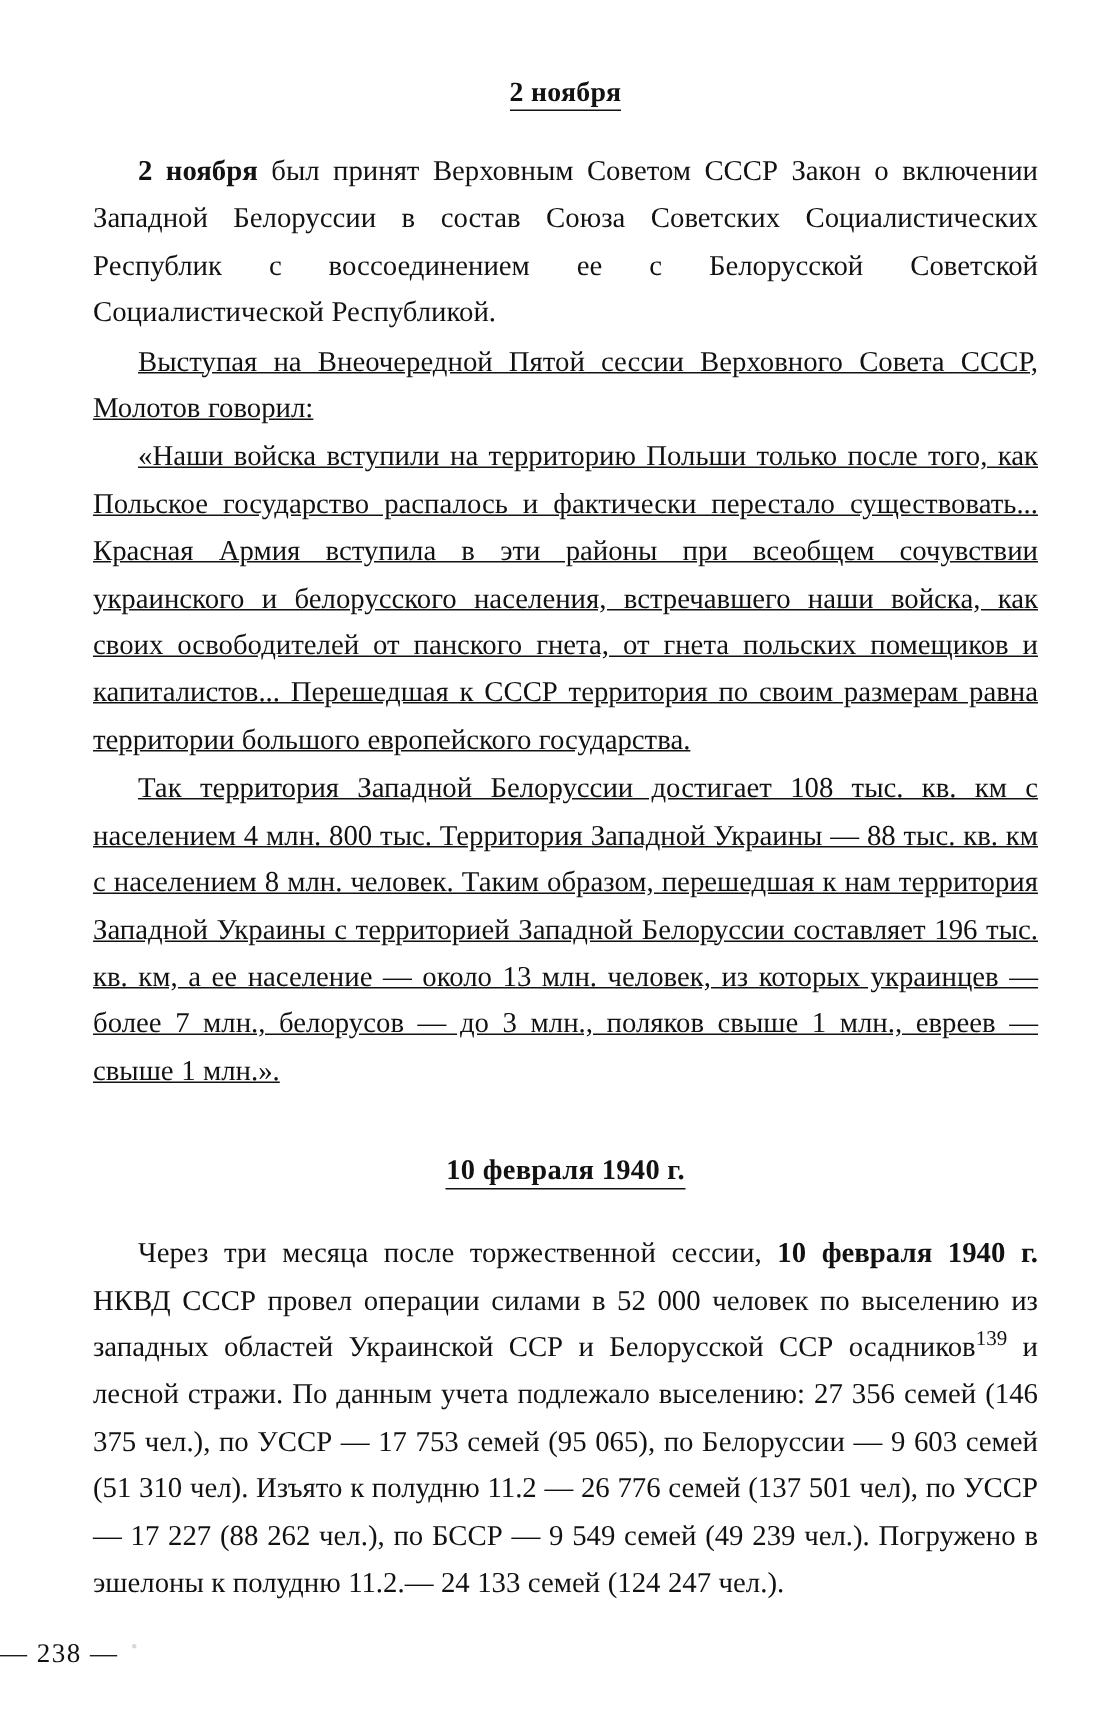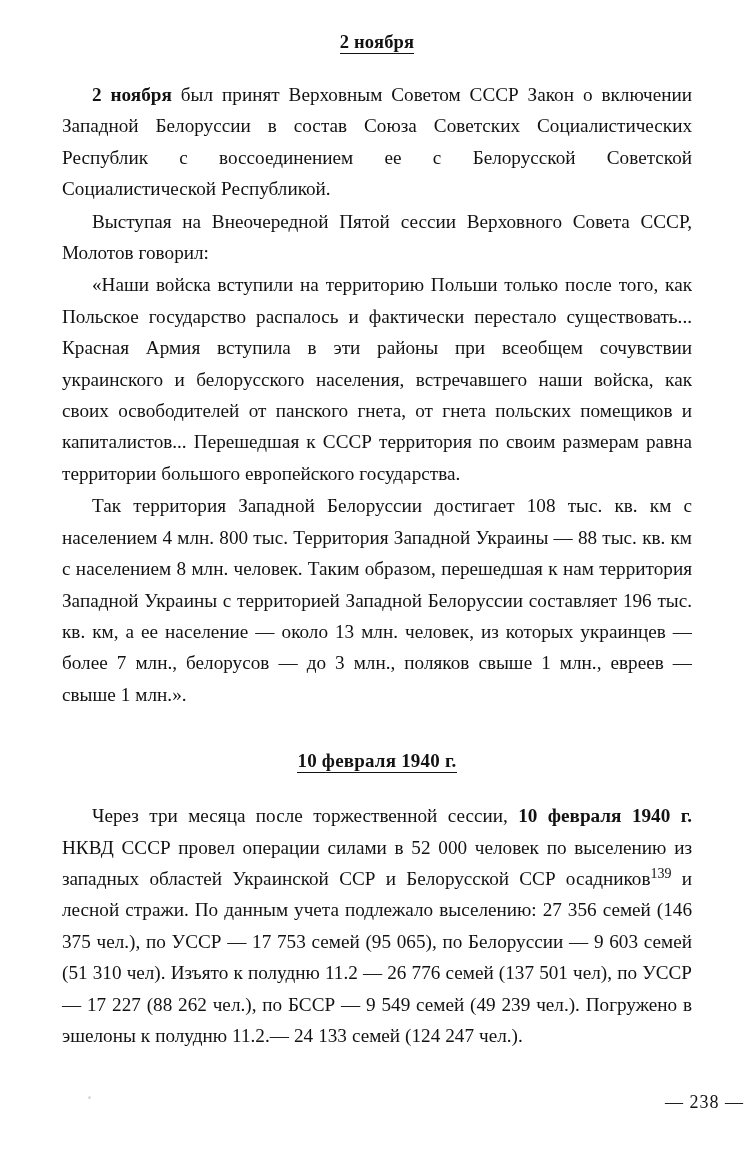--- a/index.html
+++ b/index.html
@@ -12,21 +12,21 @@
     height: 1151px;
     font-family: "Liberation Serif", "DejaVu Serif", serif;
     color: #121212;
     position: relative;
     overflow: hidden;
   }
   .page {
     width: 744px;
     height: 1151px;
     box-sizing: border-box;
-    padding: 20px 52px 20px 62px;
+    padding: 40px 52px 20px 62px;
     position: relative;
   }
   .heading {
     text-align: center;
     font-weight: bold;
     font-size: 18.5px;
     letter-spacing: 0.2px;
     margin: 0;
   }
   .heading span {
@@ -46,35 +46,36 @@
     margin: 16px 0 1px 0;
     font-size: 19.2px;
     line-height: 31.4px;
     text-align: justify;
     text-indent: 30px;
     text-justify: inter-word;
     word-spacing: 0.2px;
   }
   p.para + p.para {
     margin-top: 1px;
+    text-decoration: underline;
   }
   b, .bold {
     font-weight: bold;
   }
   sup {
     font-size: 14px;
     vertical-align: super;
     line-height: 0;
   }
   .footer {
     position: absolute;
     left: 0;
     right: 0;
     bottom: 38px;
-    text-align: right;
+    text-align: left;
     font-size: 18px;
   }
   .footer .pagenum {
     letter-spacing: 1px;
   }
   .speck {
     position: absolute;
     width: 3px;
     height: 3px;
     background: #d8d8d8;

